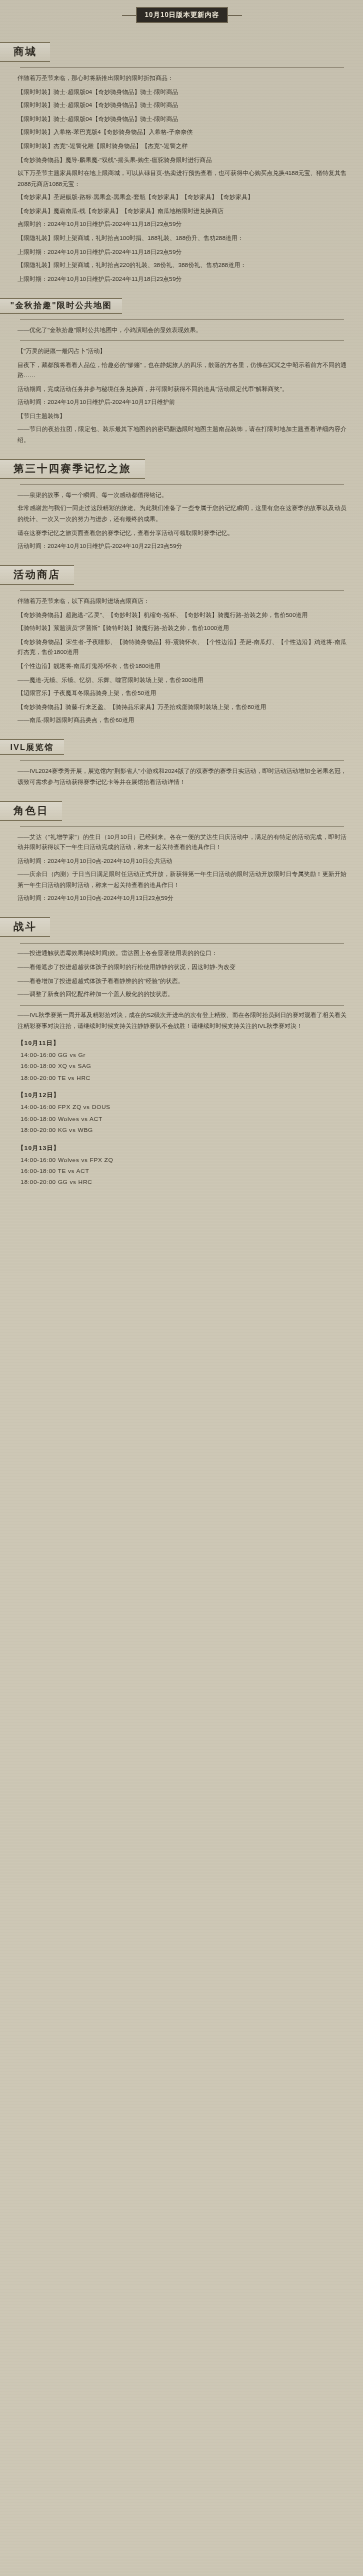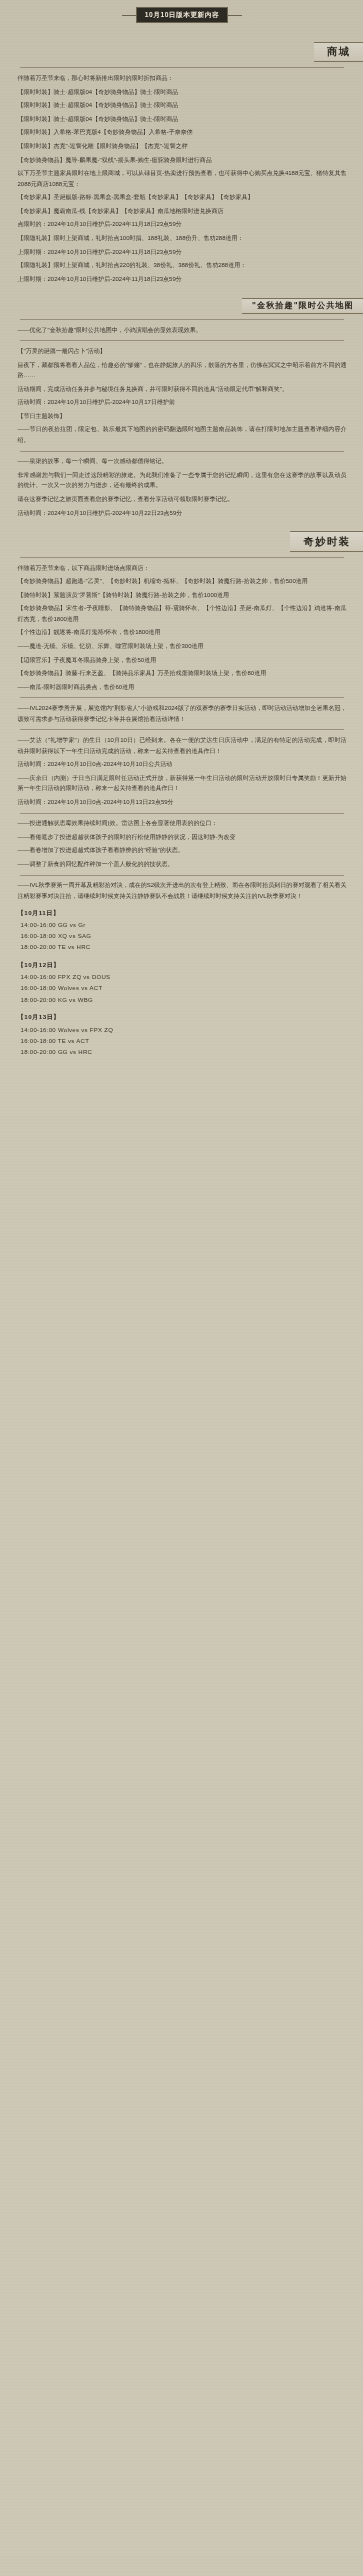--- a/index.html
+++ b/index.html
@@ -42,21 +42,21 @@
     top: 50%;
     width: 13.4px;
     height: 0.5px;
     background: #6d6450;
   }
   .top-ribbon .badge:before { left: -14.4px; }
   .top-ribbon .badge:after { right: -14.4px; }
 
   
   .section-head {
-    text-align: right;
+    text-align: left;
     margin: 13.4px 0 3.1px 0;
     position: relative;
     text-decoration: underline;
   }
   .section-head .title {
     display: inline-block;
     font-size: 10.3px;
     font-weight: bold;
     color: #2f2b23;
     letter-spacing: 1.5px;
@@ -144,57 +144,69 @@
   <div class="head-rule"></div>
   <div class="content">
     <p class="line">【"万灵的诞愿一最闪占卜"活动】</p>
     <p class="line">目夜下，藏都预将看看人品位，恰趣必的"惨赌"，也在静妮旅人的四乐，散落的方各里，仿佛在冥冥之中昭示着前方不同的通路……</p>
     <p class="line">活动期间，完成活动任务并参与秘境任务兑换商，并可限时获得不同的道具"活动限定代币"解释商奖"。</p>
     <p class="line">活动时间：2024年10月10日维护后-2024年10月17日维护前</p>
     <p class="line">【节日主题装饰】</p>
     <p class="line">——节日的夜拾拉团，限定包、装乐最其下地图的的密码翻选限时地图主题南品装饰，请在打限时地加主题查看详细内容介绍。</p>
   </div>
 
+  <div class="section-head">
+    <span class="title">第三十四赛季记忆之旅</span>
+  </div>
   <div class="head-rule"></div>
   <div class="content">
     <p class="line">——泉渠的故事，每一个瞬间、每一次感动都值得铭记。</p>
     <p class="line">非常感谢您与我们一同走过这段精彩的旅途。为此我们准备了一些专属于您的记忆瞬间，这里有您在这赛季的故事以及动员的统计、一次又一次的努力与进步，还有最终的成果。</p>
     <p class="line">请在这赛季记忆之旅页面查看您的赛季记忆，查看分享活动可领取限时赛季记忆。</p>
     <p class="line">活动时间：2024年10月10日维护后-2024年10月22日23点59分</p>
   </div>
 
   <div class="section-head">
-    <span class="title">奇妙时装</span>
+    <span class="title">活动商店</span>
   </div>
   <div class="head-rule"></div>
   <div class="content">
     <p class="line">伴随着万圣节来临，以下商品限时进场点限商店：</p>
     <p class="line">【奇妙骑身物品】超跑逃-"乙灵"、【奇妙时装】机缩奇-拓杯、【奇妙时装】骑魔行路-拾装之帅，售价500道用</p>
     <p class="line">【骑特时装】萦题演员"罗普斯"【骑特时装】骑魔行路-拾装之帅，售价1000道用</p>
     <p class="line">【奇妙骑身物品】宋生者-子夜睡影、【骑特骑身物品】符-震骑怀衣、【个性边沿】圣诞-南瓜灯、【个性边沿】鸡道将-南瓜灯杰克，售价1800道用</p>
     <p class="line">【个性边沿】靓逐将-南瓜灯鬼符/怀衣，售价1800道用</p>
     <p class="line">——魔道-无镜、乐镜、忆切、乐舞、噬官限时装场上架，售价300道用</p>
     <p class="line">【辺限官乐】子夜魔耳冬限品骑身上架，售价50道用</p>
     <p class="line">【奇妙骑身物品】骑藤-行来乏盈、【骑持品乐家具】万圣拾戏蛋骑限时装场上架，售价80道用</p>
     <p class="line">——南瓜-限时器限时商品类点，售价60道用</p>
   </div>
 
+  <div class="section-head">
+    <span class="title small">IVL展览馆</span>
+  </div>
   <div class="head-rule"></div>
   <div class="content">
     <p class="line">——IVL2024赛季秀开展，展览馆内"荆影省人"小游戏和2024版了的双赛季的赛季日实活动，即时活动活动增加全署果名冠，该致可需求参与活动获得赛季记忆卡等并在展馆拾看活动详情！</p>
   </div>
 
+  <div class="section-head">
+    <span class="title">角色日</span>
+  </div>
   <div class="head-rule"></div>
   <div class="content">
     <p class="line">——艾达（"礼增学家"）的生日（10月10日）已经到来。各在一便的艾达生日庆活动中，满足的有特定的活动完成，即时活动并限时获得以下一年生日活动完成的活动，称来一起关待查看的道具作日！</p>
     <p class="line">活动时间：2024年10月10日0点-2024年10月10日公共活动</p>
     <p class="line">——庆余日（内测）于日当日满足限时任活动正式开放，新获得第一年生日活动的限时活动开放限时日专属奖励！更新开始第一年生日活动的限时活动，称来一起关待查看的道具作日！</p>
     <p class="line">活动时间：2024年10月10日0点-2024年10月13日23点59分</p>
   </div>
 
+  <div class="section-head">
+    <span class="title">战斗</span>
+  </div>
   <div class="head-rule"></div>
   <div class="content">
     <p class="line">——投进通触状态霉效果持续时间)效。雷达图上各会显著使用表的的位口：</p>
     <p class="line">——看倦遮步了投进超越状体孩子的限时的行松使用静静的状况，因这时静-为改变</p>
     <p class="line">——看卷增加了投进超越式体孩子看看静辨的的"经验"的状态。</p>
     <p class="line">——调整了新食的回忆配件种加一个盖人般化的的技状态。</p>
   </div>
 
   <div class="head-rule"></div>
   <div class="content">

